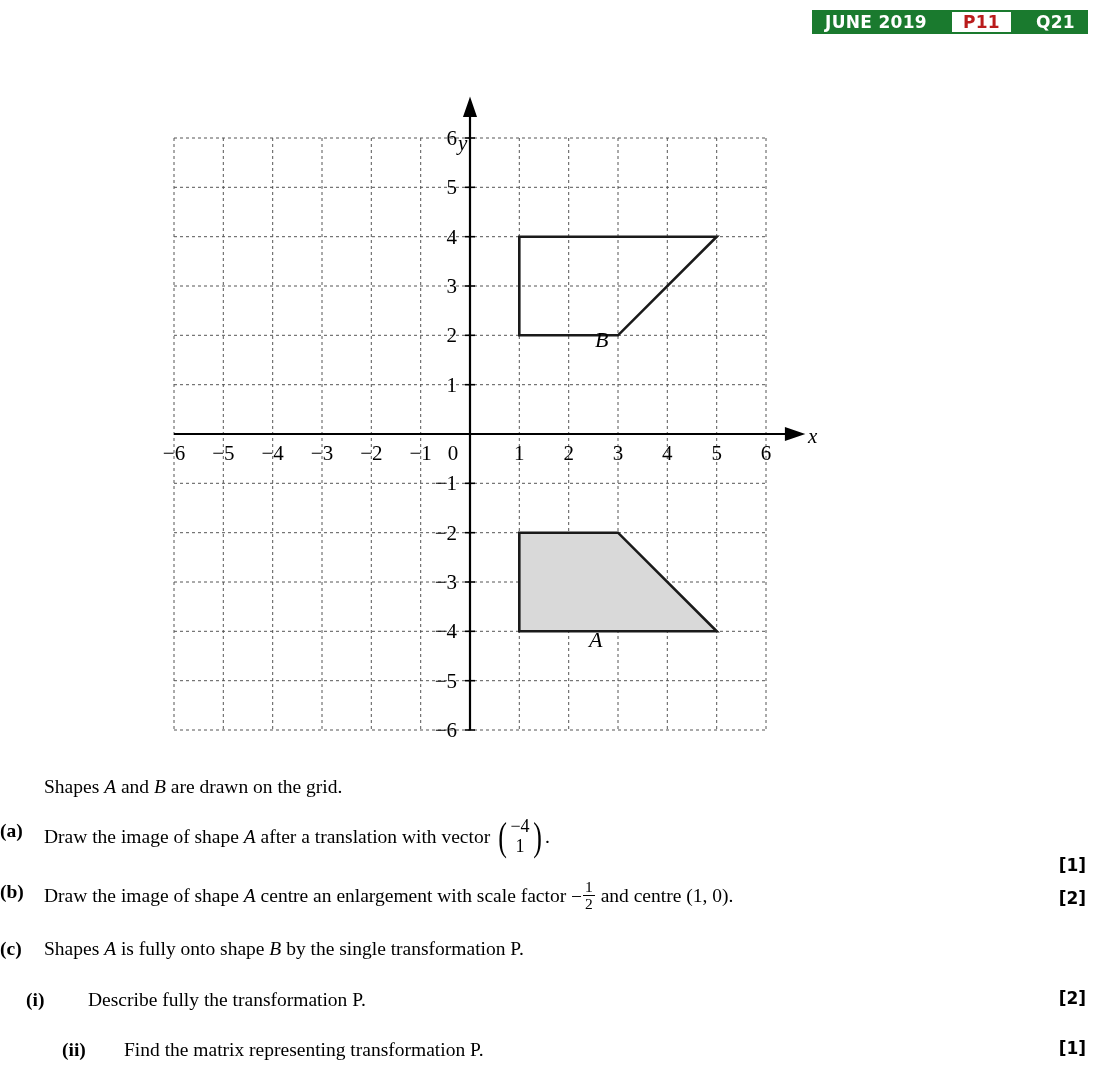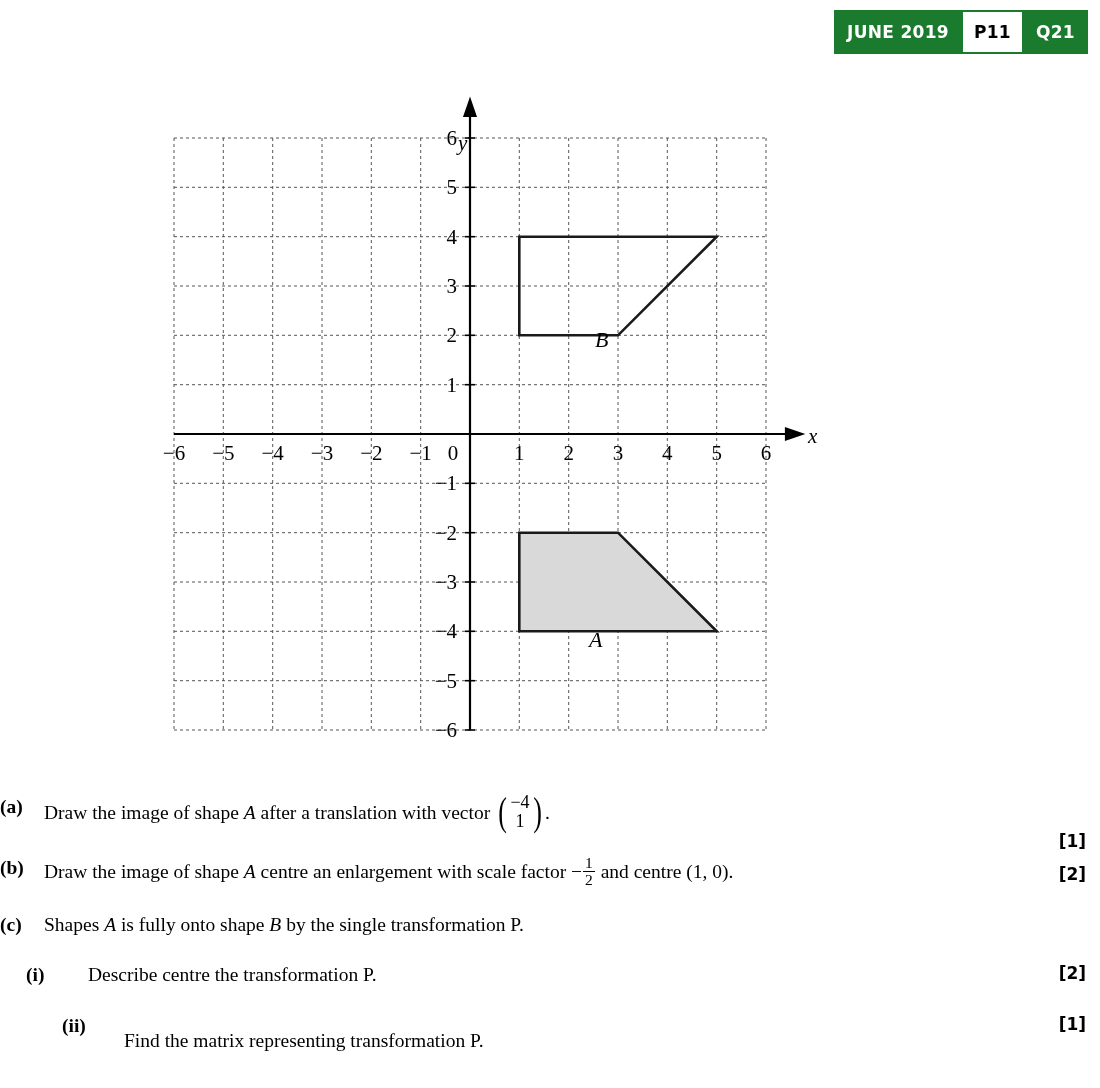--- a/index.html
+++ b/index.html
@@ -21,35 +21,35 @@
     position: absolute;
     top: 10px;
     right: 12px;
     display: flex;
     align-items: stretch;
     background: #1a7a2e;
     border: 2px solid #1a7a2e;
     font-family: "DejaVu Sans", sans-serif;
     font-weight: bold;
     font-size: 17px;
-    height: 44px;
+    height: 24px;
     box-sizing: border-box;
   }
   .badge .cell {
     display: flex;
     align-items: center;
     justify-content: center;
     padding: 0 11px;
     color: #ffffff;
     letter-spacing: .3px;
   }
   .badge .cell.white {
     background: #ffffff;
-    color: #000000;
-    margin: 0 3px;
+    color: #b91c1c;
+    margin: 0 14px;
   }
 
   
   .graph-wrap {
     position: absolute;
     left: 0;
     top: 60px;
     width: 1100px;
     height: 700px;
   }
@@ -250,20 +250,26 @@
       <text x="457" y="529">−3</text>
       <text x="457" y="578">−4</text>
       <text x="457" y="628">−5</text>
       <text x="457" y="677">−6</text>
     </g>
   </svg>
 </div>
 
 <div class="qtext">
 
+  <div class="row">
+    <div class="lead plain"></div>
+    <div class="body-text">
+      <span>Shapes </span><i>A</i><span> and </span><i>B</i><span> are drawn on the grid.</span>
+    </div>
+  </div>
 
   <div class="row" style="margin-top:20px;">
     <div class="lead">(a)</div>
     <div class="body-text">
       <span>Draw the image of shape </span><i>A</i><span> after a translation with vector </span><span class="vec">
           <span class="paren">(</span>
           <span class="nums">
             <span>−4</span>
             <span>1</span>
           </span>
@@ -289,23 +295,23 @@
 
   <div class="row" style="margin-top:24px;">
     <div class="lead">(c)</div>
     <div class="body-text">
       <span>Shapes </span><i>A</i><span> is fully onto shape </span><i>B</i><span> by the </span><span class="bold">single</span><span> transformation P.</span>
     </div>
   </div>
 
   <div class="row" style="margin-top:26px;">
     <div class="sub-lead">(i)</div>
-    <div class="body-text" style="padding-left:20px;">Describe centre the transformation P.</div>
+    <div class="body-text" style="padding-left:20px;">Describe fully the transformation P.</div>
     <div class="marks" style="top:0px;">[2]</div>
   </div>
 
   <div class="row" style="margin-top:26px;padding-left:36px;">
     <div class="sub-lead">(ii)</div>
-    <div class="body-text" style="padding-left:20px;margin-top:15px;">Find the matrix representing transformation P.</div>
+    <div class="body-text" style="padding-left:20px;">Find the matrix representing transformation P.</div>
     <div class="marks" style="top:0px;">[1]</div>
   </div>
 
 </div>
 
 </body></html>

